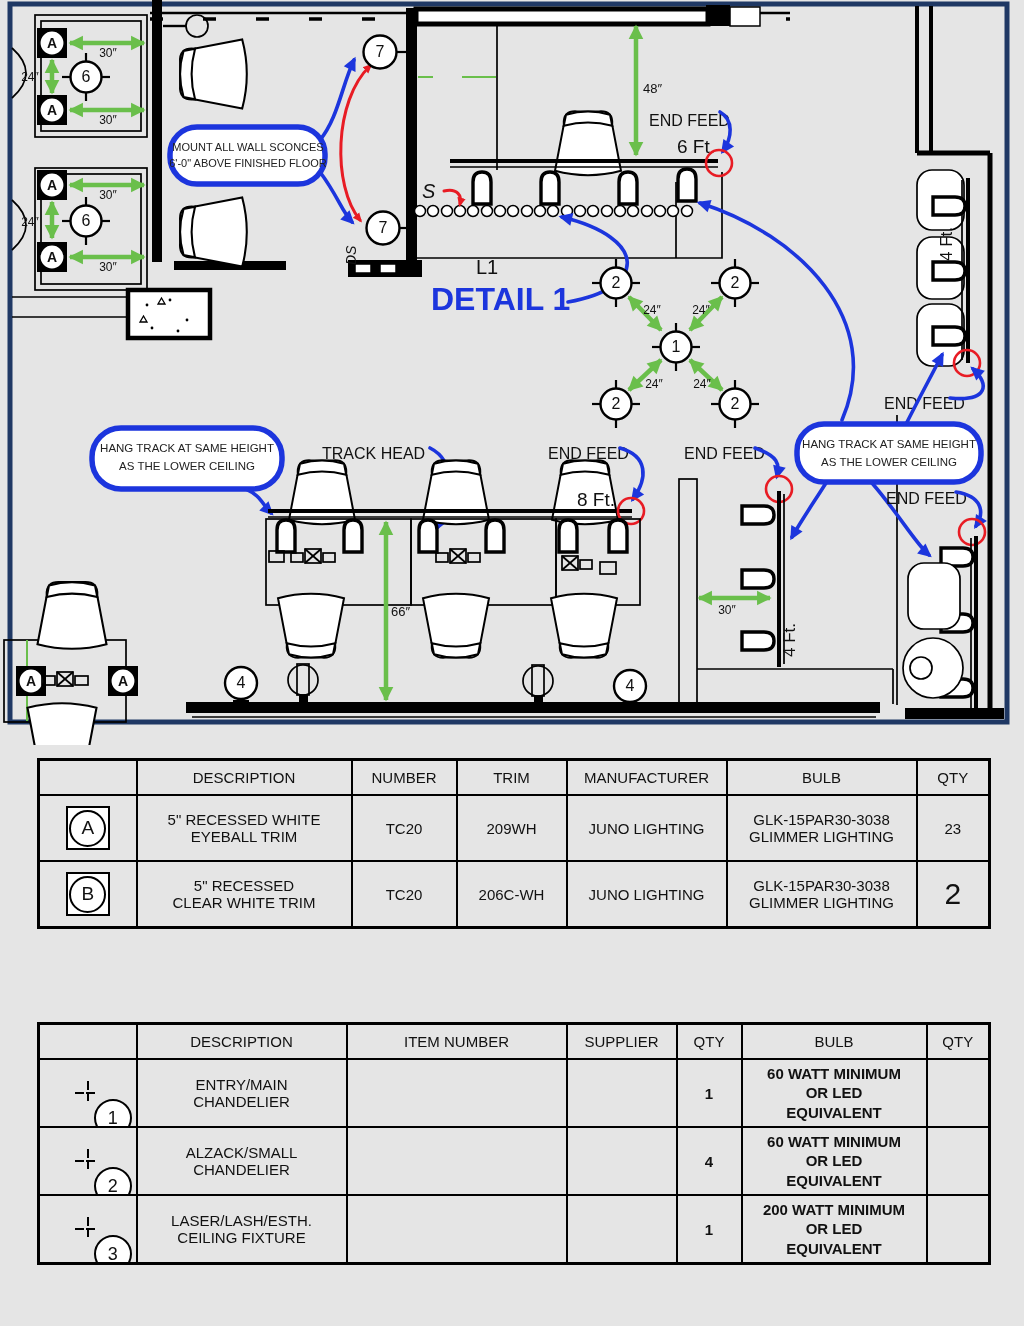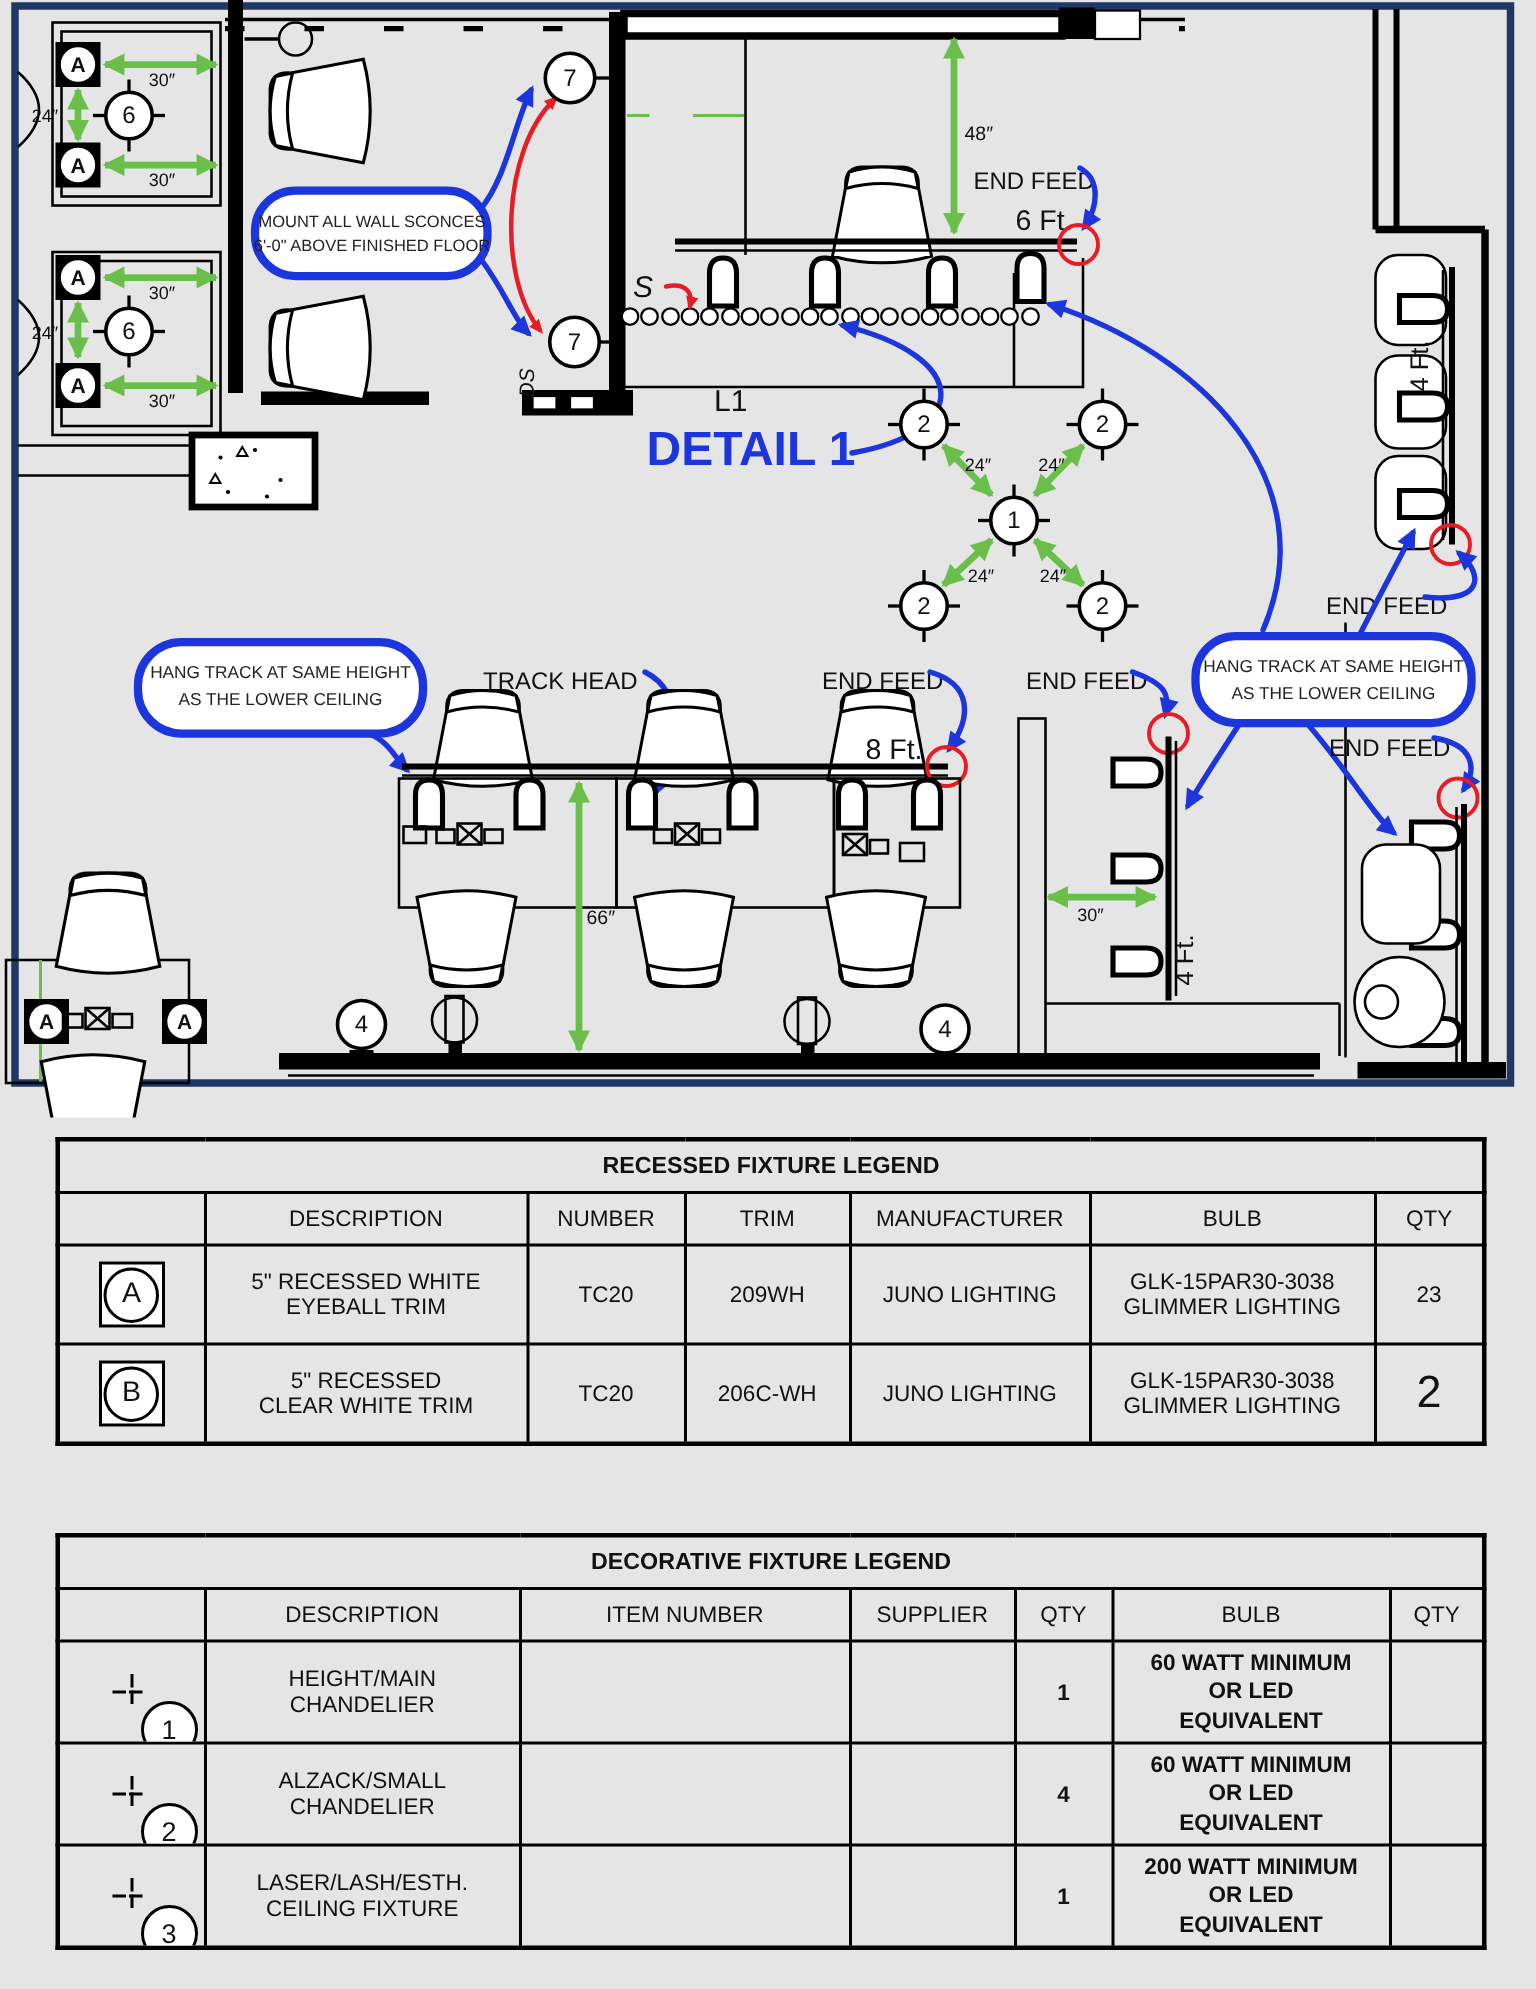--- a/index.html
+++ b/index.html
@@ -466,23 +466,20 @@
     <colgroup>
           <col style="width:98px">
           <col style="width:215px">
           <col style="width:105px">
           <col style="width:110px">
           <col style="width:160px">
           <col style="width:190px">
           <col style="width:73px">
         </colgroup>
     <tbody>
-          <tr>
-            <td class="title-cell" colspan="7">RECESSED FIXTURE LEGEND</td>
-          </tr>
     <tr class="head-row">
       <td></td>
       <td>DESCRIPTION</td>
       <td>NUMBER</td>
       <td>TRIM</td>
       <td>MANUFACTURER</td>
       <td>BULB</td>
       <td>QTY</td>
     </tr>
     <tr class="rh-data">
@@ -532,38 +529,35 @@
     <colgroup>
           <col style="width:98px">
           <col style="width:210px">
           <col style="width:220px">
           <col style="width:110px">
           <col style="width:65px">
           <col style="width:185px">
           <col style="width:63px">
         </colgroup>
     <tbody>
-          <tr>
-            <td class="title-cell" colspan="7">DECORATIVE FIXTURE LEGEND</td>
-          </tr>
     <tr class="head-row">
       <td></td>
       <td>DESCRIPTION</td>
       <td>ITEM NUMBER</td>
       <td>SUPPLIER</td>
       <td>QTY</td>
       <td>BULB</td>
       <td>QTY</td>
     </tr>
     <tr class="rh-data2">
       <td>
         <span class="cross-sym"><span class="tv t-top"></span><span class="tv t-bot"></span><span class="th t-left"></span><span class="th t-right"></span><span class="c">1</span></span>
       </td>
       <td>
-        <div>HEIGHT/MAIN</div>
+        <div>ENTRY/MAIN</div>
               <div>CHANDELIER</div>
       </td>
       <td></td>
       <td></td>
       <td class="qty2">1</td>
       <td class="bulb-sm">
         <div>60 WATT MINIMUM</div>
               <div>OR LED</div>
               <div>EQUIVALENT</div>
       </td>

